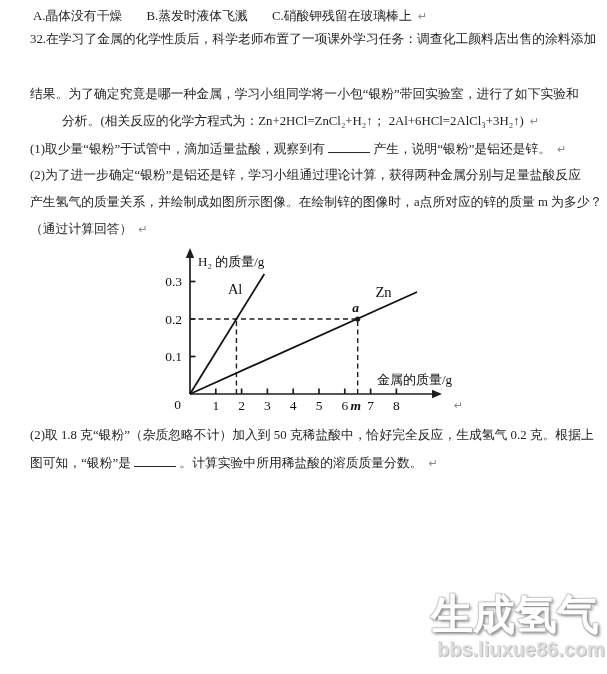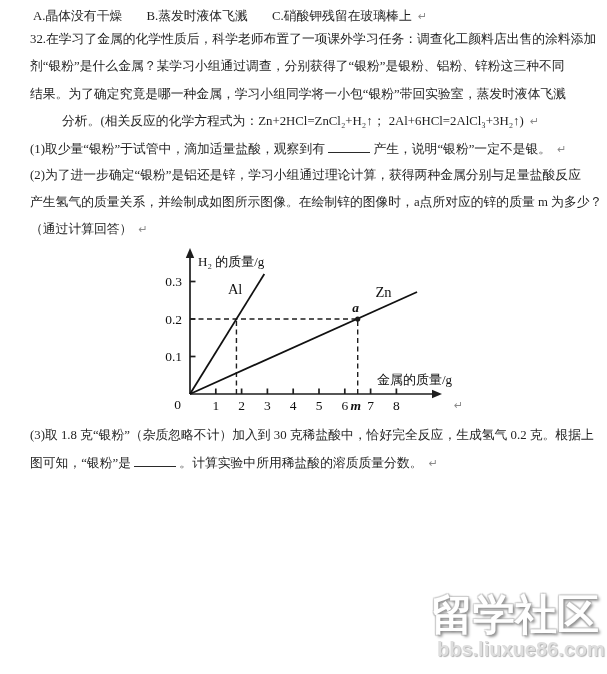--- a/index.html
+++ b/index.html
@@ -55,32 +55,31 @@
 <div class="page">
 
   <div class="line" style="top:8px; left:33px;">
     <span class="opt">A.晶体没有干燥</span>
     <span class="opt">B.蒸发时液体飞溅</span>
     <span>C.硝酸钾残留在玻璃棒上</span>
     <span class="ret">↵</span>
   </div>
 
   <div class="line" style="top:31px;">32.在学习了金属的化学性质后，科学老师布置了一项课外学习任务：调查化工颜料店出售的涂料添加</div>
-  <div class="line" style="top:58px;">剂“银粉”是什么金属？某学习小组通过调查，分别获得了“银粉”是银粉、铝粉、锌粉这三种不同</div>
-  <div class="line" style="top:86px;">结果。为了确定究竟是哪一种金属，学习小组同学将一小包“银粉”带回实验室，蒸发时液体飞溅</div>
+  <div class="line" style="top:86px;">结果。为了确定究竟是哪一种金属，学习小组同学将一小包“银粉”带回实验室，进行了如下实验和</div>
 
   <div class="line" style="top:113px;margin-left:32px;">
     <span>分析。(相关反应的化学方程式为：Zn+2HCl=ZnCl₂+H₂↑； 2Al+6HCl=2AlCl₃+3H₂↑)</span>
     <span class="ret">↵</span>
   </div>
 
   <div class="line" style="top:140px;">
     <span>(1)取少量“银粉”于试管中，滴加适量盐酸，观察到有</span>
     <span class="blank"></span>
-    <span>产生，说明“银粉”一定不是银。</span>
+    <span>产生，说明“银粉”是铝还是锌。</span>
     <span class="ret">↵</span>
   </div>
 
   <div class="line" style="top:167px;">(2)为了进一步确定“银粉”是铝还是锌，学习小组通过理论计算，获得两种金属分别与足量盐酸反应</div>
   <div class="line" style="top:194px;">产生氢气的质量关系，并绘制成如图所示图像。在绘制锌的图像时，a点所对应的锌的质量 m 为多少？</div>
 
   <div class="line" style="top:221px;">
     <span>（通过计算回答）</span>
     <span class="ret">↵</span>
   </div>
@@ -123,24 +122,24 @@
         <text x="243.5" y="51.25" class="sl">Zn</text>
         <circle cx="217.70000000000002" cy="73" r="2.6" fill="#1a1a1a"></circle>
         <text x="215.70000000000002" y="66" class="ital">a</text>
         <text x="215.70000000000002" y="164" class="ital">m</text>
         <text x="58" y="20" class="al">H₂ 的质量/g</text>
         <text x="312" y="138" class="al enda">金属的质量/g</text>
       </svg>
   </div>
   <span class="ret ret-abs">↵</span>
 
-  <div class="line" style="top:427px;">(3)取 1.8 克“银粉”（杂质忽略不计）加入到 30 克稀盐酸中，恰好完全反应，生成氢气 0.2 克。根据上</div>
+  <div class="line" style="top:427px;">(2)取 1.8 克“银粉”（杂质忽略不计）加入到 50 克稀盐酸中，恰好完全反应，生成氢气 0.2 克。根据上</div>
   <div class="line" style="top:454px;">
     <span>图可知，“银粉”是</span>
     <span class="blank"></span>
     <span>。计算实验中所用稀盐酸的溶质质量分数。</span>
     <span class="ret">↵</span>
   </div>
 
-  <div class="wm-title">留学社区</div>
+  <div class="wm-title">生成氢气</div>
   <div class="wm-url">bbs.liuxue86.com</div>
 
 </div>
 
 </body></html>

